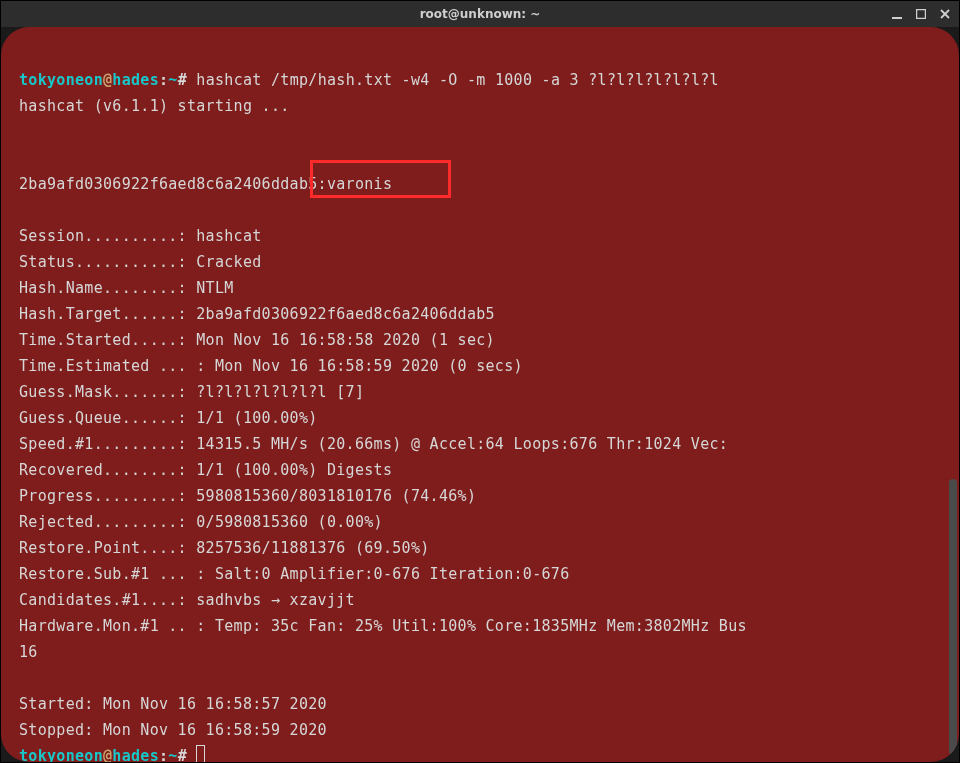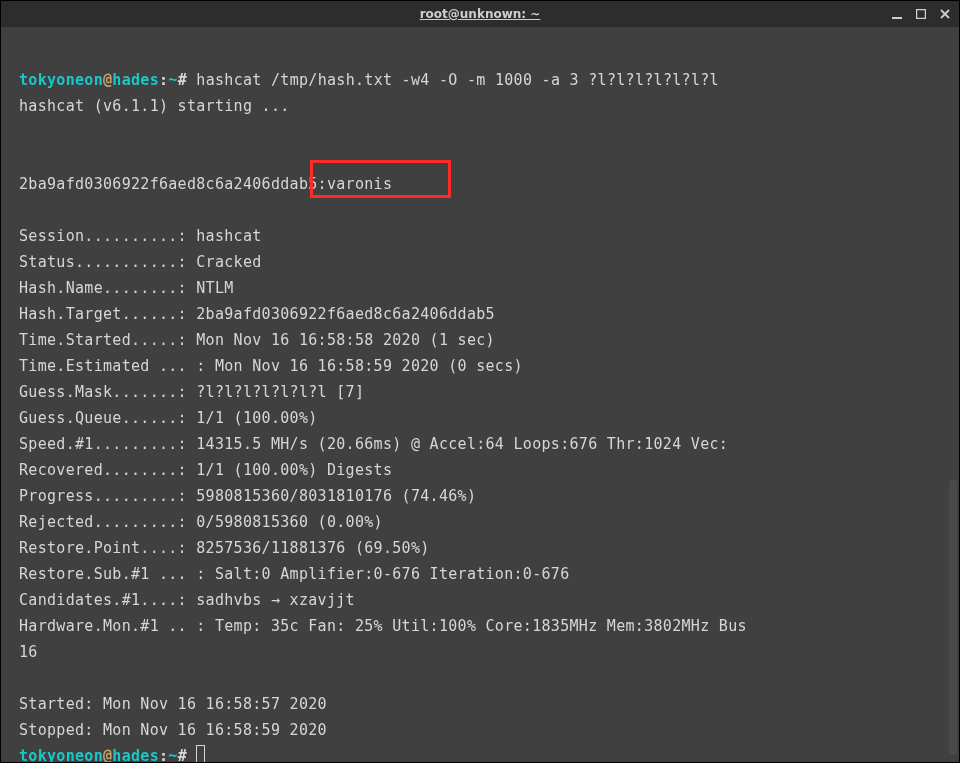--- a/index.html
+++ b/index.html
@@ -19,21 +19,21 @@
     background: #2d2d2d;
     display: flex;
     align-items: center;
     justify-content: center;
     position: relative;
     color: #cfcfcf;
     font-family: "DejaVu Sans", sans-serif;
     font-size: 12px;
     font-weight: bold;
   }
-  .titlebar .title { pointer-events: none; text-decoration: underline; }
+  .titlebar .title { pointer-events: none; }
   .win-controls {
     position: absolute;
     right: 6px;
     top: 0;
     height: 26px;
     display: flex;
     align-items: center;
     gap: 8px;
   }
   .win-btn {
@@ -43,29 +43,30 @@
     align-items: center;
     justify-content: center;
     color: #cfcfcf;
     font-size: 12px;
     cursor: pointer;
   }
   .win-btn svg { display: block; }
 
   .terminal {
     flex: 1;
-    background: #404040;
+    background: #7f1d1d;
     color: #d6d6d6;
     font-size: 15px;
     line-height: 26px;
     padding: 14px 16px 26px 18px;
     white-space: pre;
     position: relative;
     overflow: hidden;
     letter-spacing: 0.3px;
+    border-radius: 28px;
   }
   .user  { color: #18c7c9; font-weight: bold; }
   .at    { color: #c9a26b; font-weight: bold; }
   .host  { color: #18c7c9; font-weight: bold; }
   .colon { color: #d6d6d6; font-weight: bold; }
   .tilde { color: #18c7c9; font-weight: bold; }
   .hash  { color: #d6d6d6; font-weight: bold; }
   .cmd   { color: #d6d6d6; }
 
   .highlight-box {

